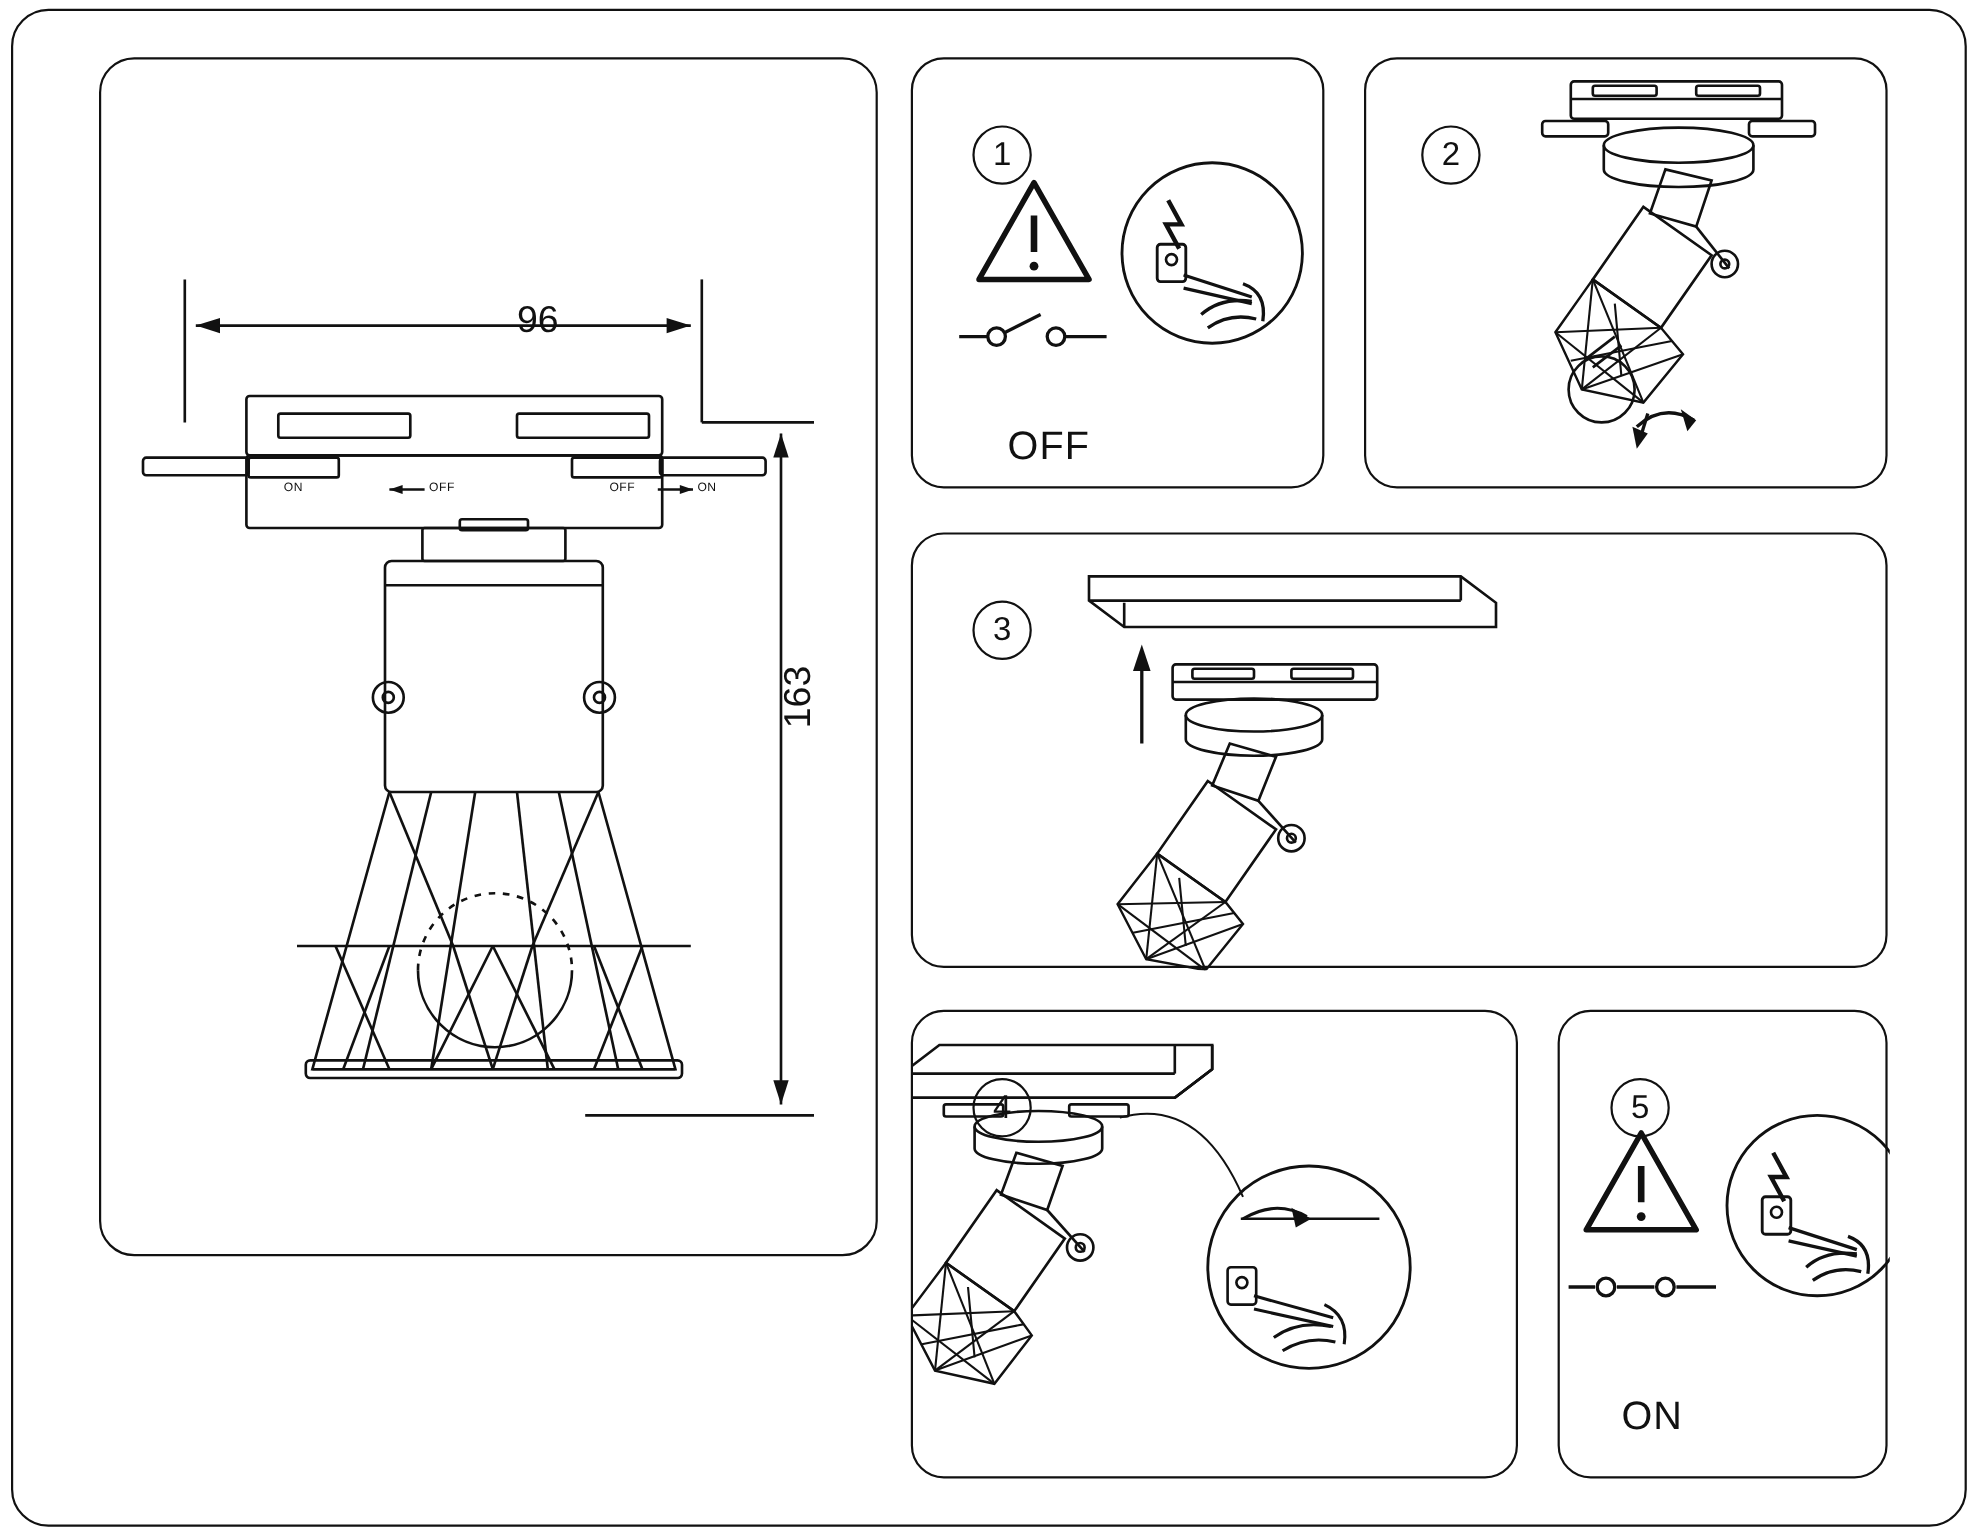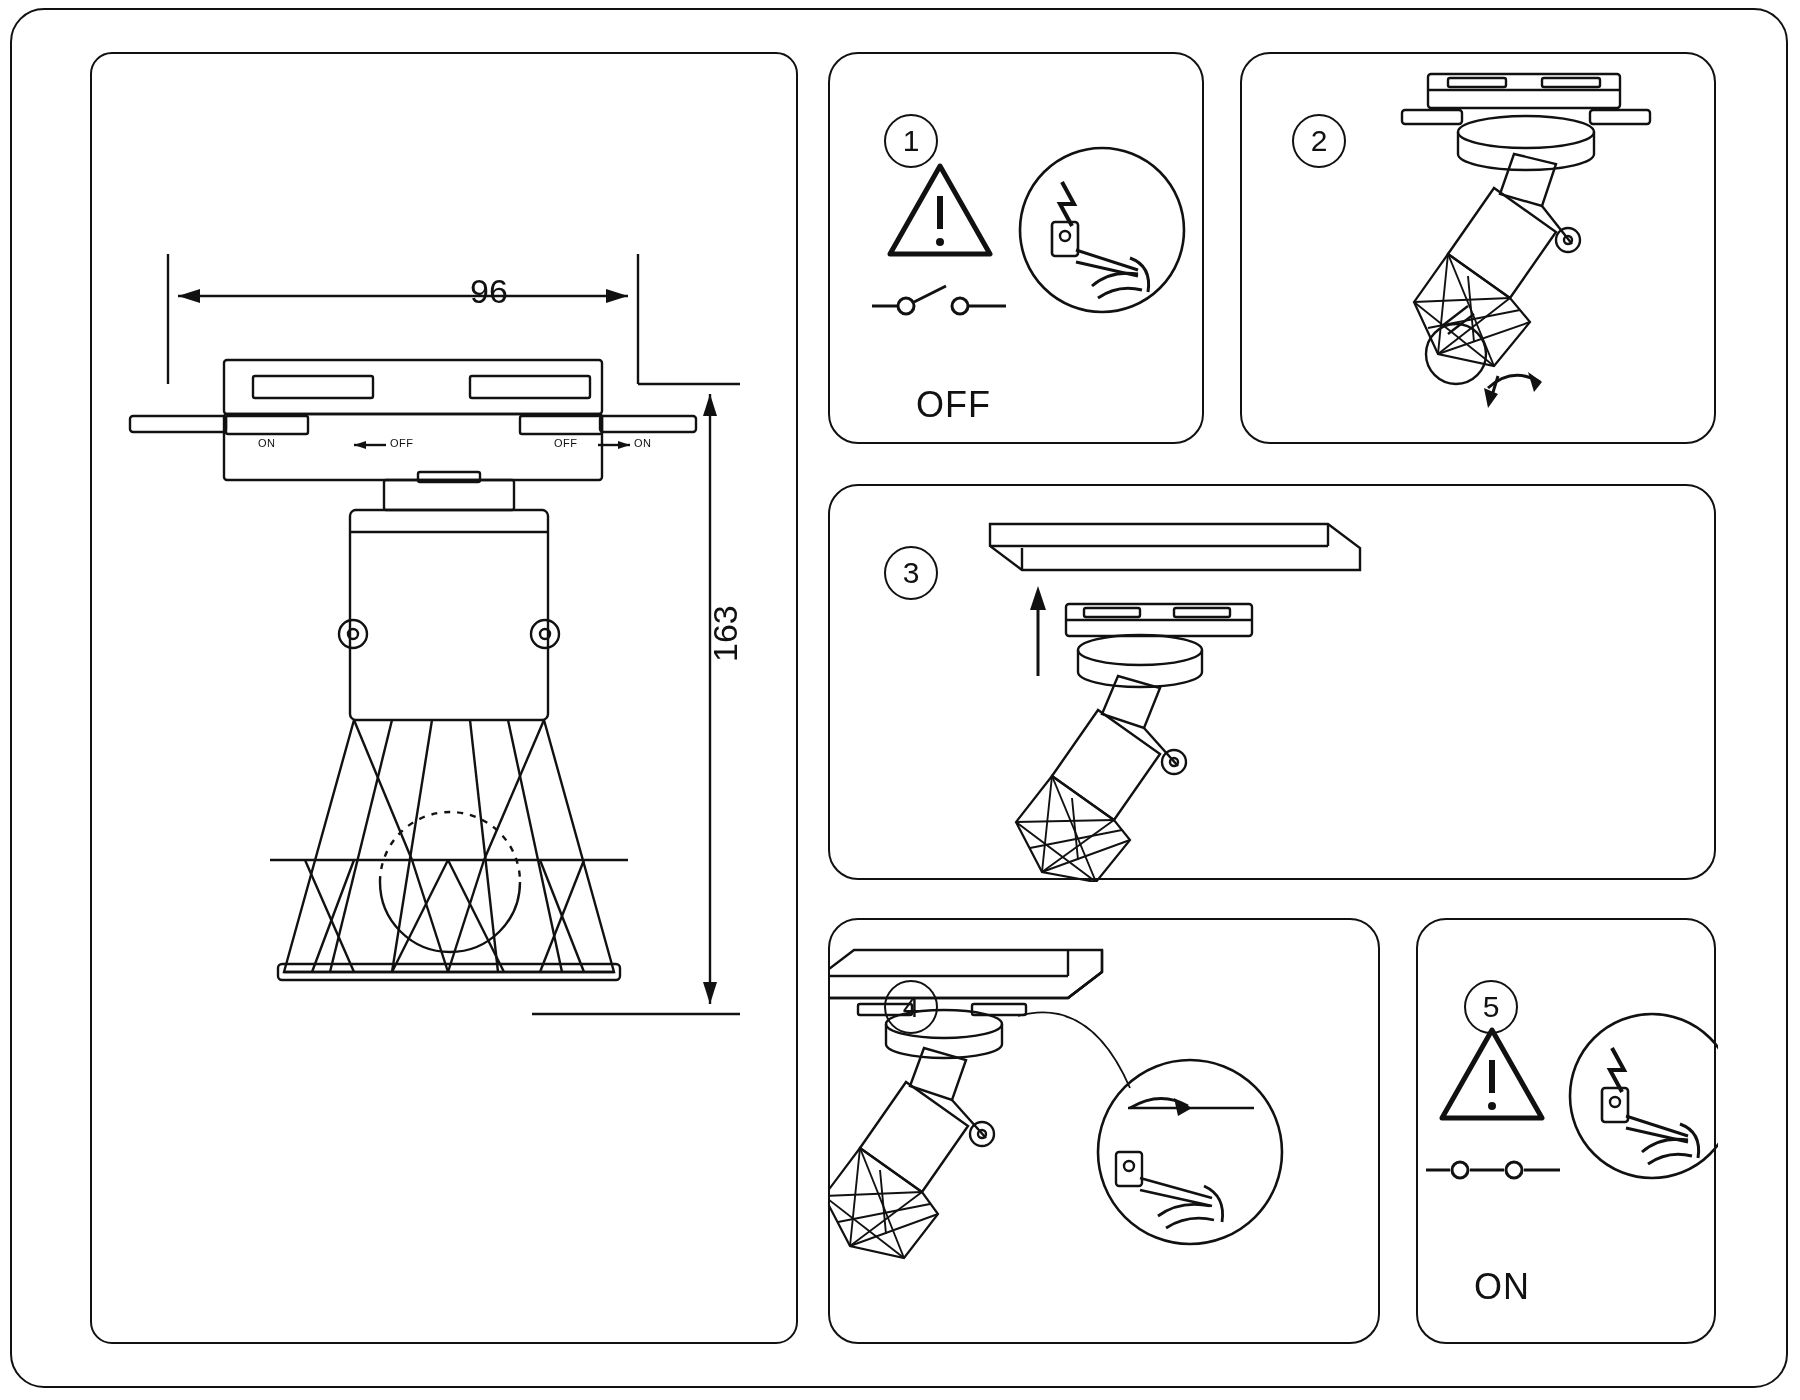--- a/index.html
+++ b/index.html
@@ -30,22 +30,22 @@
     border: 2px solid #111;
     border-radius: 30px;
     box-sizing: border-box;
     background: #fff;
   }
   
   #panel-product {
     left: 90px;
     top: 52px;
     width: 708px;
-    height: 1292px;
-    border-radius: 22px;
+    height: 1090px;
+    border-radius: 32px;
   }
   
   #panel-step-1 { left: 828px;  top: 52px;  width: 376px; height: 392px; }
   #panel-step-2 { left: 1240px; top: 52px;  width: 476px; height: 392px; }
   #panel-step-3 { left: 828px;  top: 484px; width: 888px; height: 396px; }
   #panel-step-4 { left: 828px;  top: 918px; width: 552px; height: 426px; }
   #panel-step-5 { left: 1416px; top: 918px; width: 300px; height: 426px; }
 
   .step-badge {
     position: absolute;

